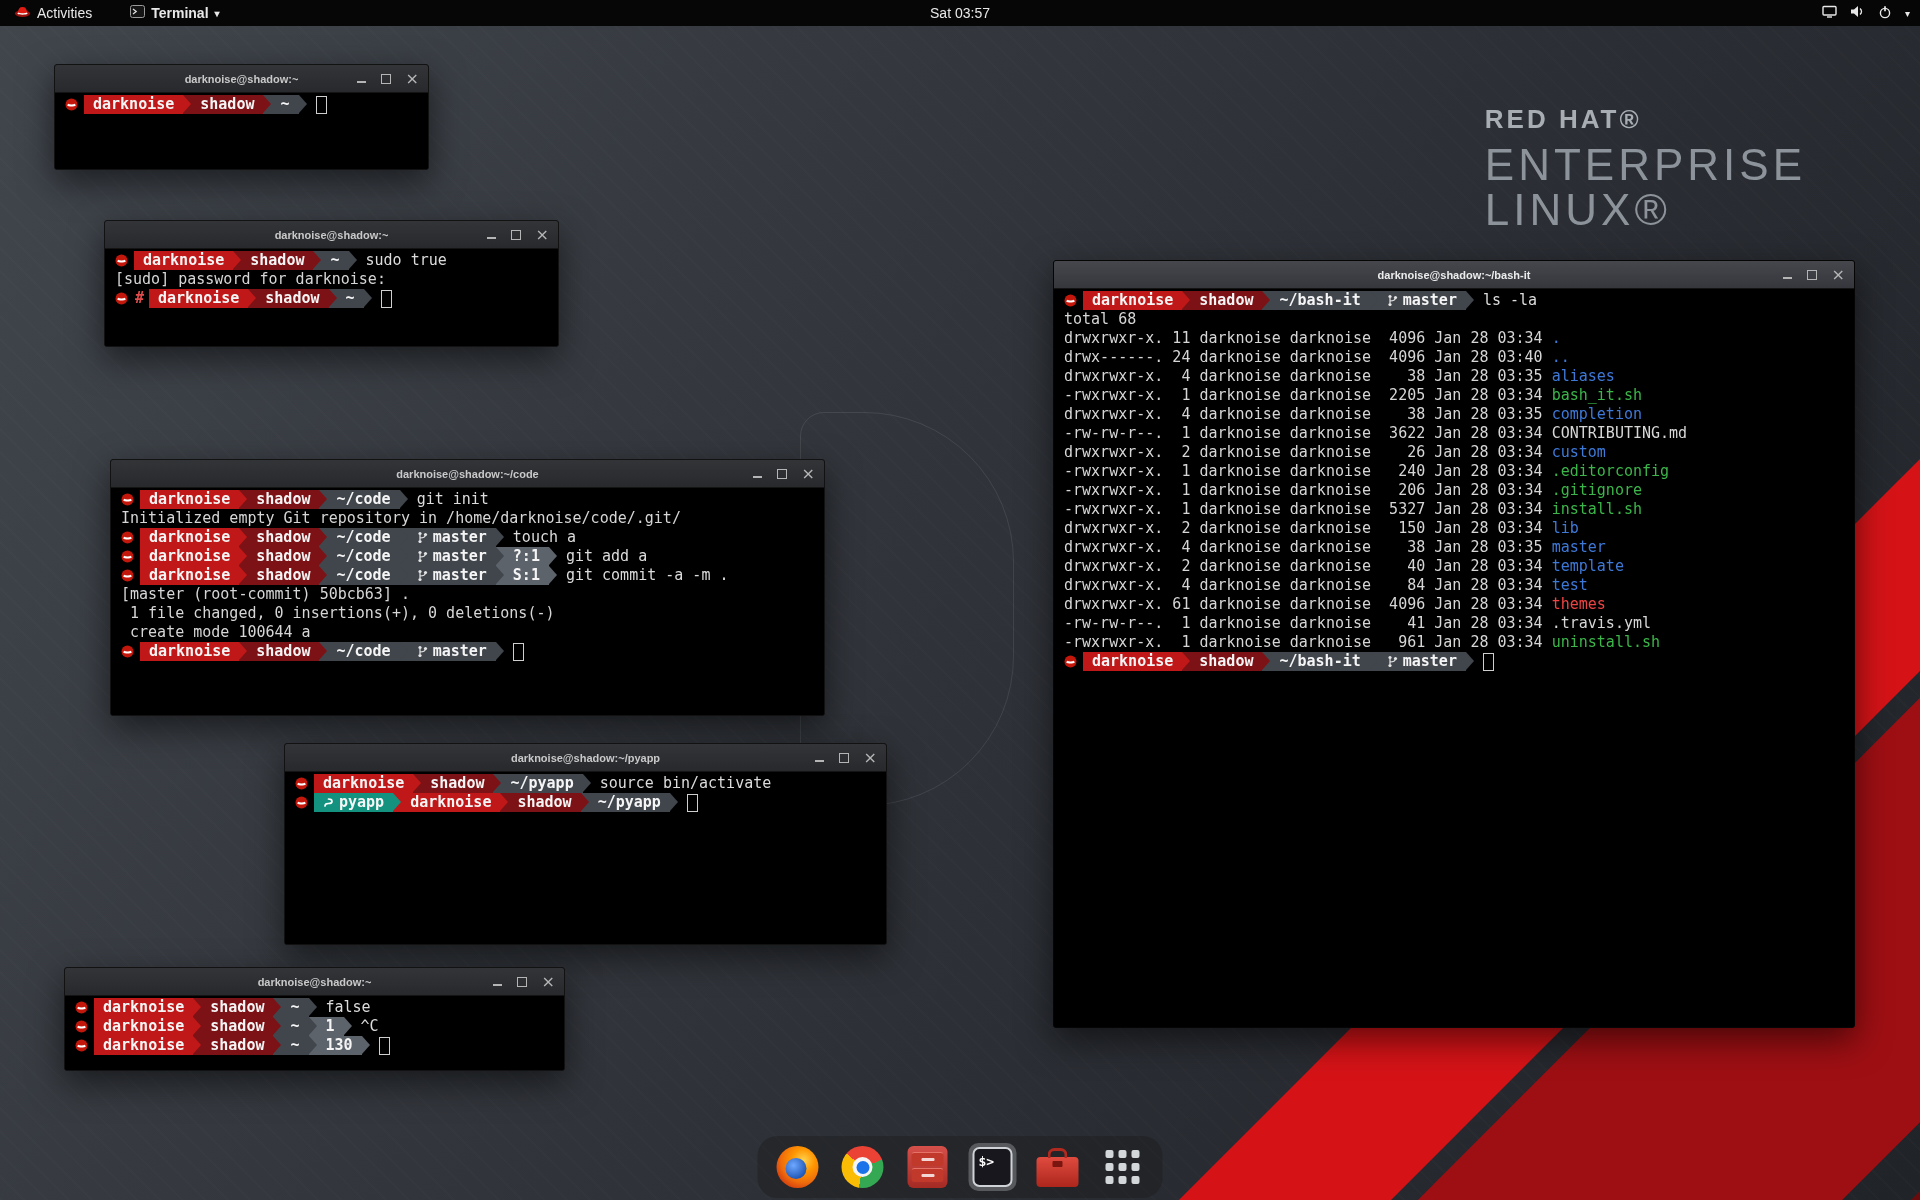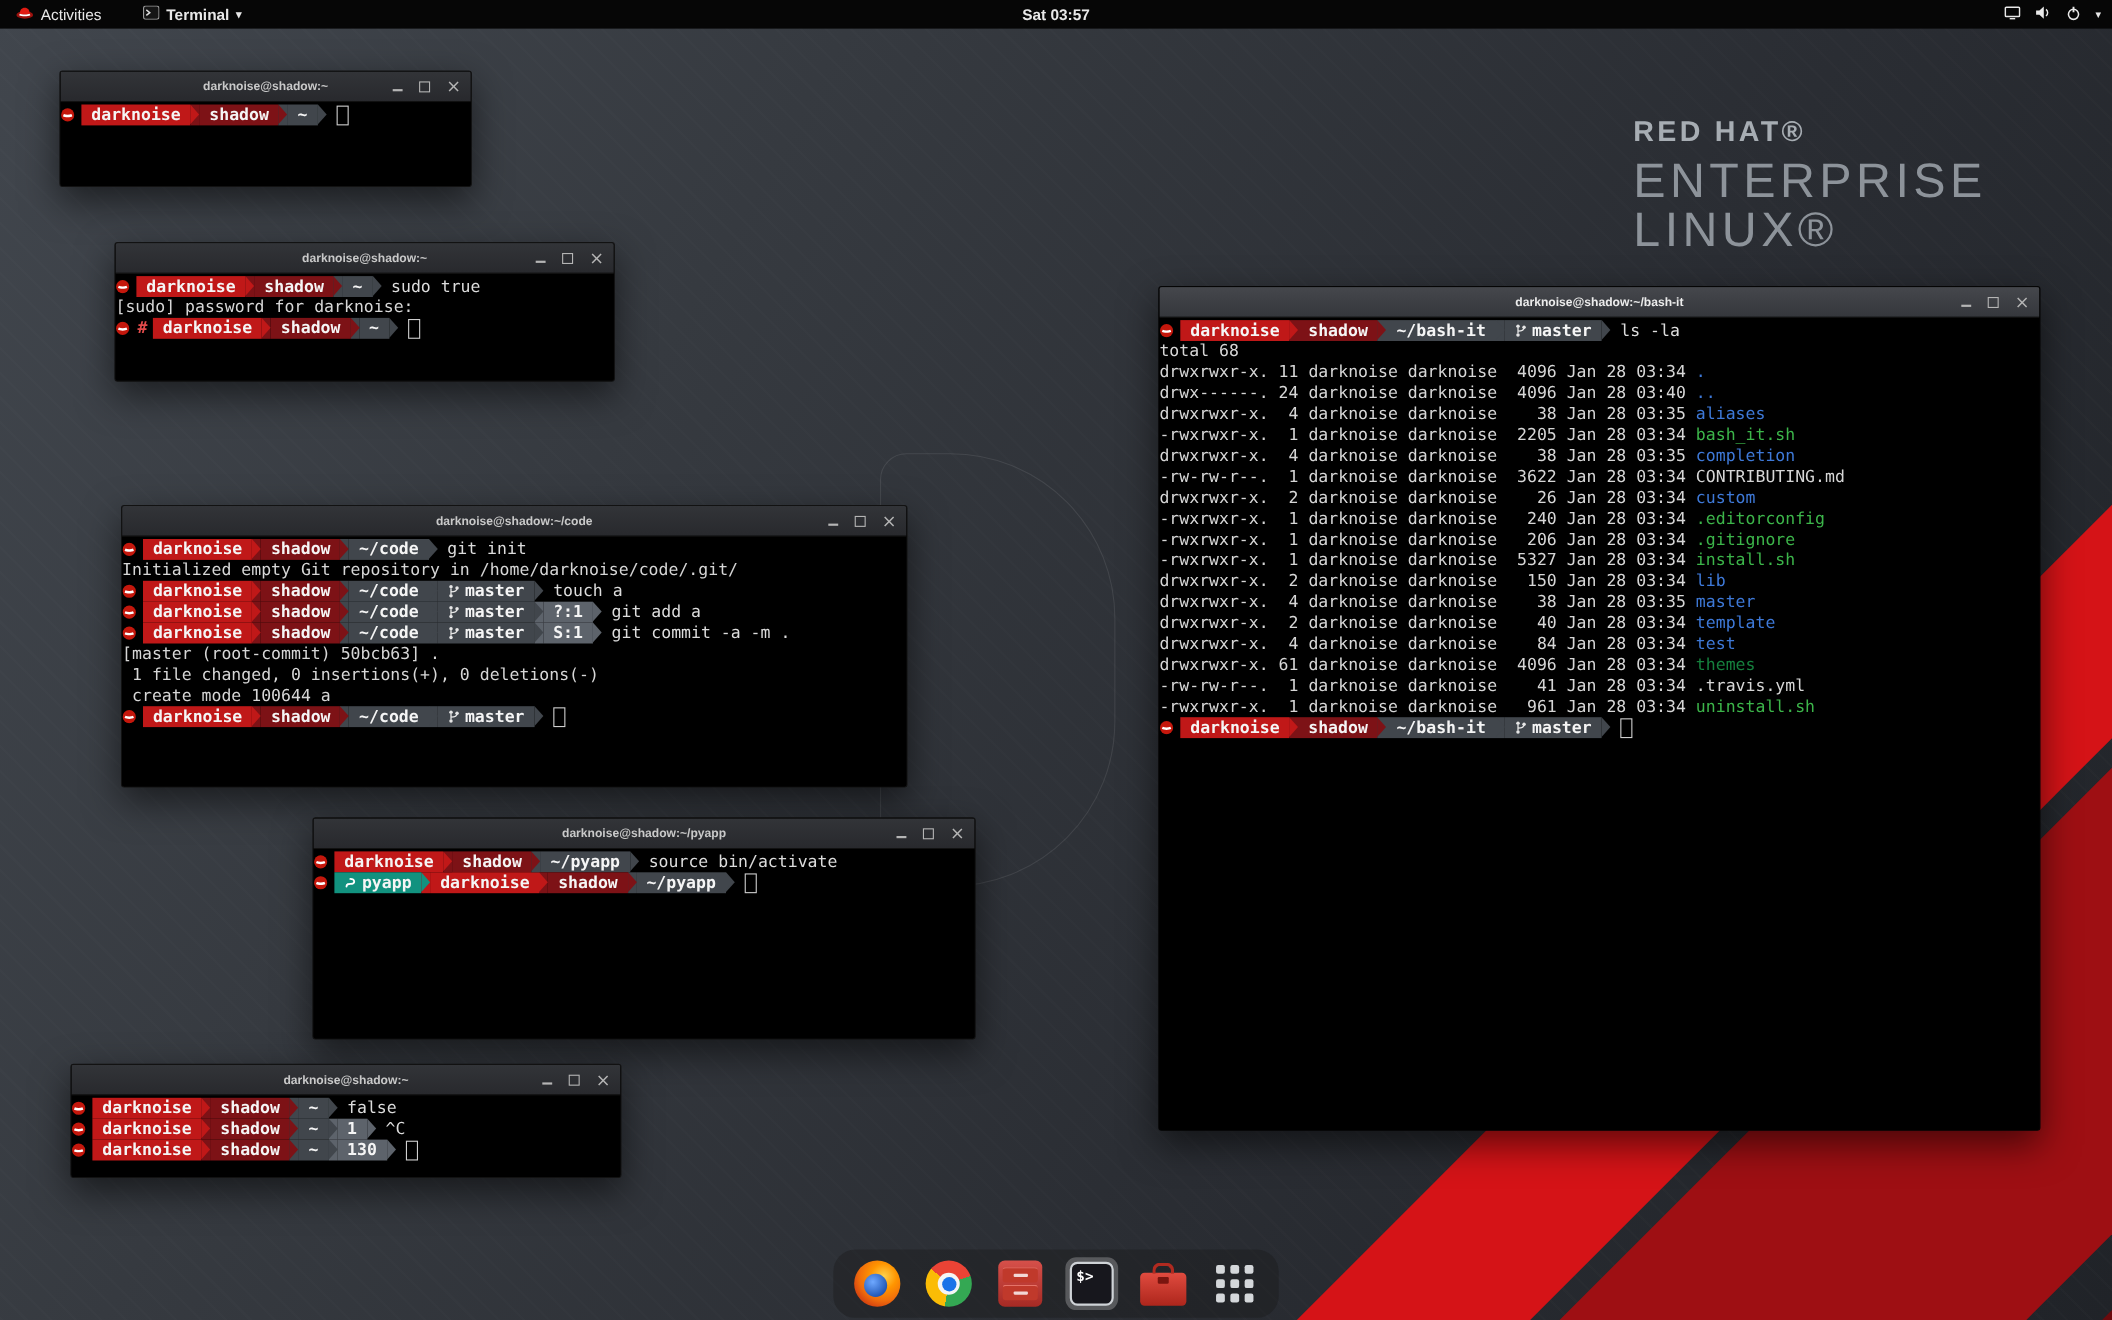--- a/index.html
+++ b/index.html
@@ -20,38 +20,38 @@
   .stripe3{width:2400px;height:140px;background:#6b0a0d;right:-1000px;bottom:-360px;}
   .brand{position:absolute;top:104px;right:114px;color:#9aa0a6;pointer-events:none;}
   .brand .b1{font-size:26px;font-weight:bold;letter-spacing:3px;color:#a7adb3;margin-bottom:8px;}
   .brand .b2,.brand .b3{font-size:44px;letter-spacing:4px;color:#8d939a;line-height:1.02;}
   
   .topbar{position:absolute;top:0;left:0;right:0;height:26px;background:#060606;z-index:40;
     display:flex;align-items:center;color:#e8e8e8;font-size:14px;}
   .tb-left{display:flex;align-items:center;gap:26px;padding-left:8px;}
   .tb-btn{display:flex;align-items:center;gap:6px;padding:0 6px;height:26px;cursor:default;}
   .tb-btn.bold{font-weight:bold;}
-  .tb-clock{position:absolute;left:50%;transform:translateX(-50%);font-weight:700;}
+  .tb-clock{position:absolute;left:50%;transform:translateX(-50%);font-weight:400;}
   .tb-right{position:absolute;right:10px;top:0;height:26px;display:flex;align-items:center;gap:13px;}
   .tb-chev{font-size:10px;color:#e8e8e8;}
   
   .window{position:absolute;background:#000;border:1px solid #121212;border-radius:3px;
     box-shadow:0 12px 34px rgba(0,0,0,0.55);overflow:hidden;z-index:10;}
   .window.focused{z-index:20;border-color:#050505;}
   .titlebar{height:27px;background:linear-gradient(#323438,#28292d);border-bottom:1px solid #141414;
     display:flex;align-items:center;justify-content:center;position:relative;}
   .focused .titlebar{background:linear-gradient(#45474c,#35373c);justify-content:center;}
   .title{font-size:11px;font-weight:bold;color:#c9c9c9;}
   .focused .title{color:#ececec;}
   .winbtns{position:absolute;right:9px;top:0;height:100%;display:flex;align-items:center;gap:15px;}
   .wbtn{background:none;border:none;padding:0;margin:0;color:#b5b5b5;display:flex;align-items:center;cursor:default;}
   .g-min{display:inline-block;width:9px;height:2px;background:#b5b5b5;margin-top:7px;}
   .g-max{display:inline-block;width:8px;height:8px;border:1.5px solid #b5b5b5;}
   .g-close{font-size:16px;line-height:1;color:#b5b5b5;font-family:"DejaVu Sans",sans-serif;}
-  .termbody{position:absolute;top:28px;left:0;right:0;bottom:0;background:#000;padding:2px 0;
+  .termbody{position:absolute;top:28px;left:0;right:0;bottom:0;background:#000;padding:2px 10px;
     font-family:"DejaVu Sans Mono",monospace;font-size:15px;line-height:19px;color:#d6d6d6;overflow:hidden;}
   .tline{display:flex;align-items:center;height:19px;white-space:pre;}
   .out{white-space:pre;}
   .seg{display:inline-flex;align-items:center;height:19px;padding:0 9px;font-weight:bold;color:#f5f5f5;}
   .tri{display:inline-block;width:8px;height:19px;position:relative;flex:0 0 auto;}
   .arr{position:absolute;left:0;top:0;display:block;width:0;height:0;
     border-top:9.5px solid transparent;border-bottom:9.5px solid transparent;border-left:8px solid #000;}
   .cmd{margin-left:9px;color:#dcdcdc;}
   .cursor{display:inline-block;width:9px;height:16px;border:1px solid #cfcfcf;margin-left:9px;flex:0 0 auto;}
   .rootmark{color:#e14b4b;font-weight:bold;margin:0 5px 0 1px;}
@@ -352,21 +352,21 @@
       <div class="tline"><span class="out">drwxrwxr-x.  4 darknoise darknoise    38 Jan 28 03:35 </span><span class="out" style="color: rgb(62, 121, 216);">completion</span></div>
       <div class="tline"><span class="out">-rw-rw-r--.  1 darknoise darknoise  3622 Jan 28 03:34 </span><span class="out" style="color: rgb(214, 214, 214);">CONTRIBUTING.md</span></div>
       <div class="tline"><span class="out">drwxrwxr-x.  2 darknoise darknoise    26 Jan 28 03:34 </span><span class="out" style="color: rgb(62, 121, 216);">custom</span></div>
       <div class="tline"><span class="out">-rwxrwxr-x.  1 darknoise darknoise   240 Jan 28 03:34 </span><span class="out" style="color: rgb(60, 181, 74);">.editorconfig</span></div>
       <div class="tline"><span class="out">-rwxrwxr-x.  1 darknoise darknoise   206 Jan 28 03:34 </span><span class="out" style="color: rgb(60, 181, 74);">.gitignore</span></div>
       <div class="tline"><span class="out">-rwxrwxr-x.  1 darknoise darknoise  5327 Jan 28 03:34 </span><span class="out" style="color: rgb(60, 181, 74);">install.sh</span></div>
       <div class="tline"><span class="out">drwxrwxr-x.  2 darknoise darknoise   150 Jan 28 03:34 </span><span class="out" style="color: rgb(62, 121, 216);">lib</span></div>
       <div class="tline"><span class="out">drwxrwxr-x.  4 darknoise darknoise    38 Jan 28 03:35 </span><span class="out" style="color: rgb(62, 121, 216);">master</span></div>
       <div class="tline"><span class="out">drwxrwxr-x.  2 darknoise darknoise    40 Jan 28 03:34 </span><span class="out" style="color: rgb(62, 121, 216);">template</span></div>
       <div class="tline"><span class="out">drwxrwxr-x.  4 darknoise darknoise    84 Jan 28 03:34 </span><span class="out" style="color: rgb(62, 121, 216);">test</span></div>
-      <div class="tline"><span class="out">drwxrwxr-x. 61 darknoise darknoise  4096 Jan 28 03:34 </span><span class="out" style="color: #15803d;">themes</span></div>
+      <div class="tline"><span class="out">drwxrwxr-x. 61 darknoise darknoise  4096 Jan 28 03:34 </span><span class="out" style="color: #ef4444;">themes</span></div>
       <div class="tline"><span class="out">-rw-rw-r--.  1 darknoise darknoise    41 Jan 28 03:34 </span><span class="out" style="color: rgb(214, 214, 214);">.travis.yml</span></div>
       <div class="tline"><span class="out">-rwxrwxr-x.  1 darknoise darknoise   961 Jan 28 03:34 </span><span class="out" style="color: rgb(60, 181, 74);">uninstall.sh</span></div>
       <div class="tline"><svg width="13" height="13" viewBox="0 0 13 13" style="flex:0 0 auto;margin-right:6px">
           <circle cx="6.5" cy="6.5" r="6" fill="#c4170c"></circle>
           <path d="M2.2 7.6c1.6 1.3 7 1.3 8.6 0l-.9-1.9c-1.7.9-5.1.9-6.8 0z" fill="#fff"></path>
         </svg><span class="seg" style="background: rgb(192, 24, 24);"><span>darknoise</span></span><span class="tri" style="background: rgb(125, 18, 22);"><i class="arr" style="border-left-color: rgb(192, 24, 24);"></i></span><span class="seg" style="background: rgb(125, 18, 22);"><span>shadow</span></span><span class="tri" style="background: rgb(65, 70, 76);"><i class="arr" style="border-left-color: rgb(125, 18, 22);"></i></span><span class="seg" style="background: rgb(65, 70, 76);"><span>~/bash-it</span></span><span class="tri" style="background: rgb(65, 70, 76);"><i class="arr" style="border-left-color: rgb(65, 70, 76);"></i></span><span class="seg" style="background: rgb(65, 70, 76);"><svg width="11" height="13" viewBox="0 0 11 13" style="margin-right:5px">
             <circle cx="3" cy="2.5" r="1.6" fill="#e6e6e6"></circle>
             <circle cx="3" cy="10.5" r="1.6" fill="#e6e6e6"></circle>
             <circle cx="8.5" cy="3.5" r="1.6" fill="#e6e6e6"></circle>
             <path d="M3 4v5M3 7c3.5 0 5.5-1 5.5-3.5" stroke="#e6e6e6" stroke-width="1.2" fill="none"></path>

